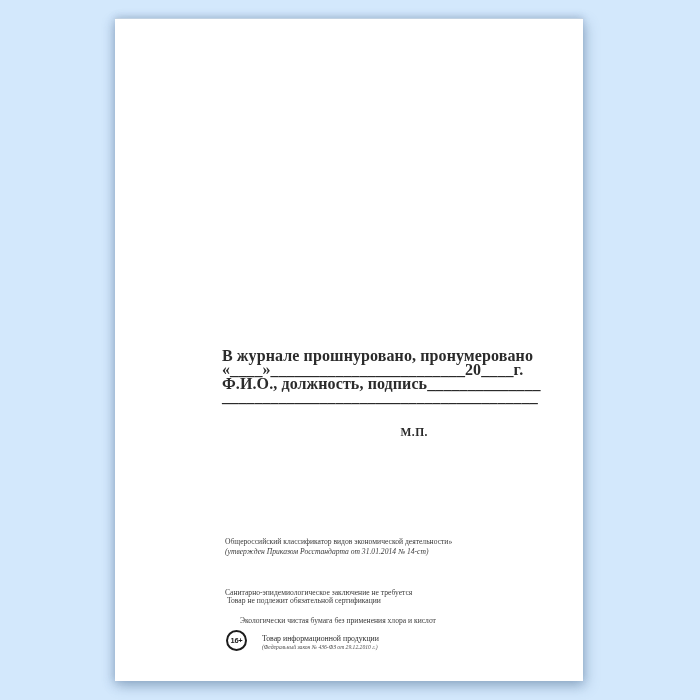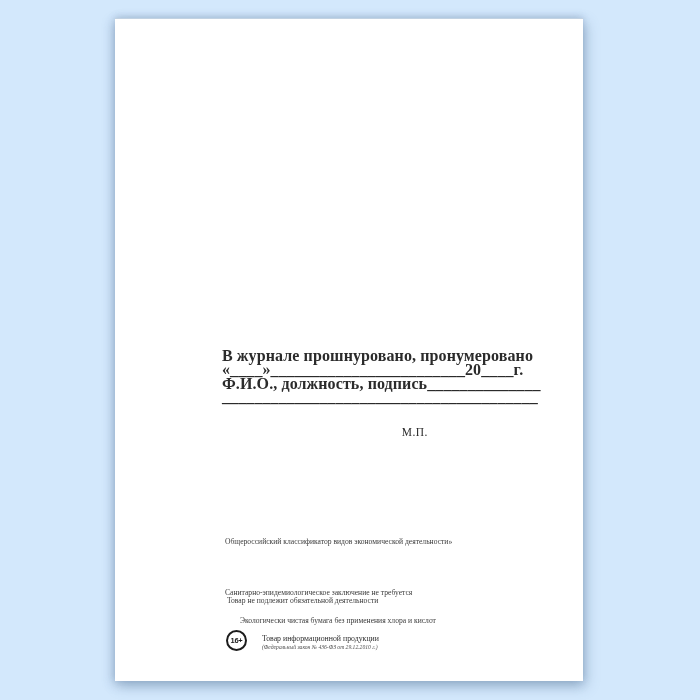--- a/index.html
+++ b/index.html
@@ -45,21 +45,21 @@
   .binding-note .line {
     white-space: nowrap;
   }
   .stamp-label {
     position: absolute;
     left: 107px;
     top: 407px;
     width: 206px;
     text-align: right;
     font-size: 11.5px;
-    font-weight: normal;
+    font-weight: bold;
     color: #2b2b2b;
     letter-spacing: 0.5px;
   }
 
   
   .fineprint {
     position: absolute;
     color: #3a3a3a;
     font-size: 7.6px;
     line-height: 10px;
@@ -118,24 +118,25 @@
       <div class="line">В журнале прошнуровано, пронумеровано</div>
       <div class="line">«____»________________________20____г.</div>
       <div class="line">Ф.И.О., должность, подпись______________</div>
       <div class="line">_______________________________________</div>
     </div>
 
     <div class="stamp-label">М.П.</div>
 
     <div class="fineprint fp-classifier">
       <div>Общероссийский классификатор видов экономической деятельности»</div>
+      <div class="italic">(утвержден Приказом Росстандарта от 31.01.2014 № 14-ст)</div>
     </div>
 
     <div class="fineprint fp-sanitary">Санитарно-эпидемиологическое заключение не требуется</div>
-    <div class="fineprint fp-cert">Товар не подлежит обязательной деятельности</div>
+    <div class="fineprint fp-cert">Товар не подлежит обязательной сертификации</div>
     <div class="fineprint fp-eco">Экологически чистая бумага без применения хлора и кислот</div>
 
     <div class="age-badge">16+</div>
     <div class="age-text">
       <div class="age-title">Товар информационной продукции</div>
       <div class="age-law">(Федеральный закон № 436-ФЗ от 29.12.2010 г.)</div>
     </div>
 
   </div>
 </div>

